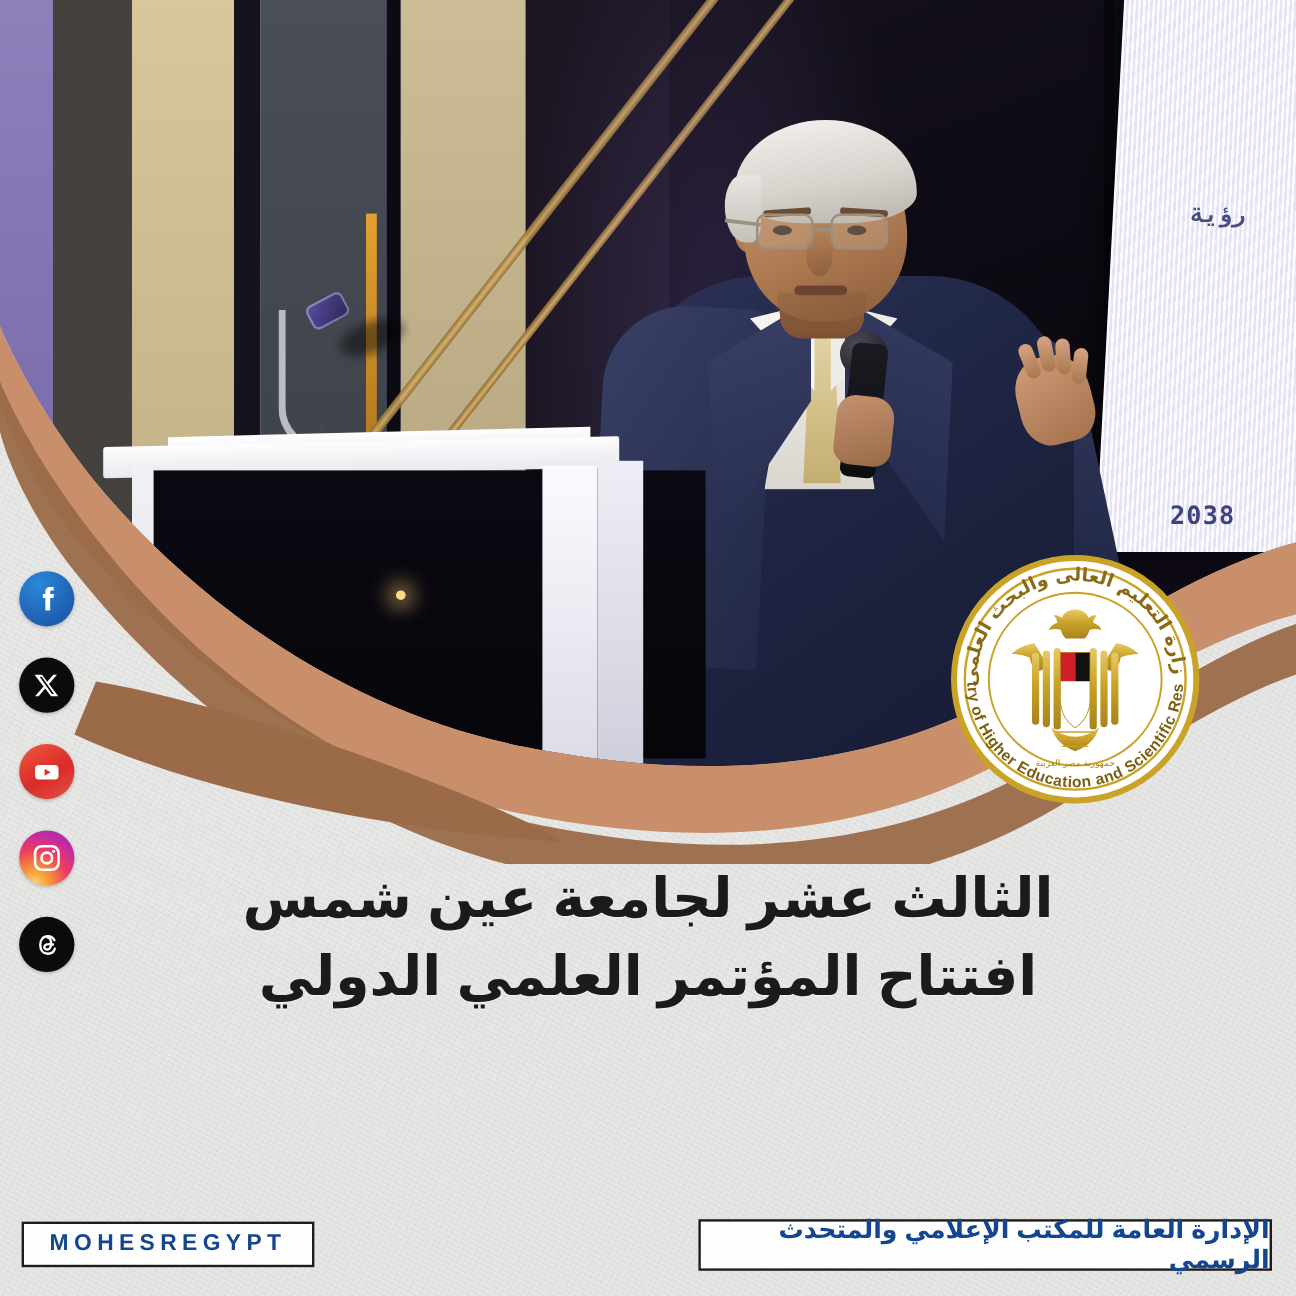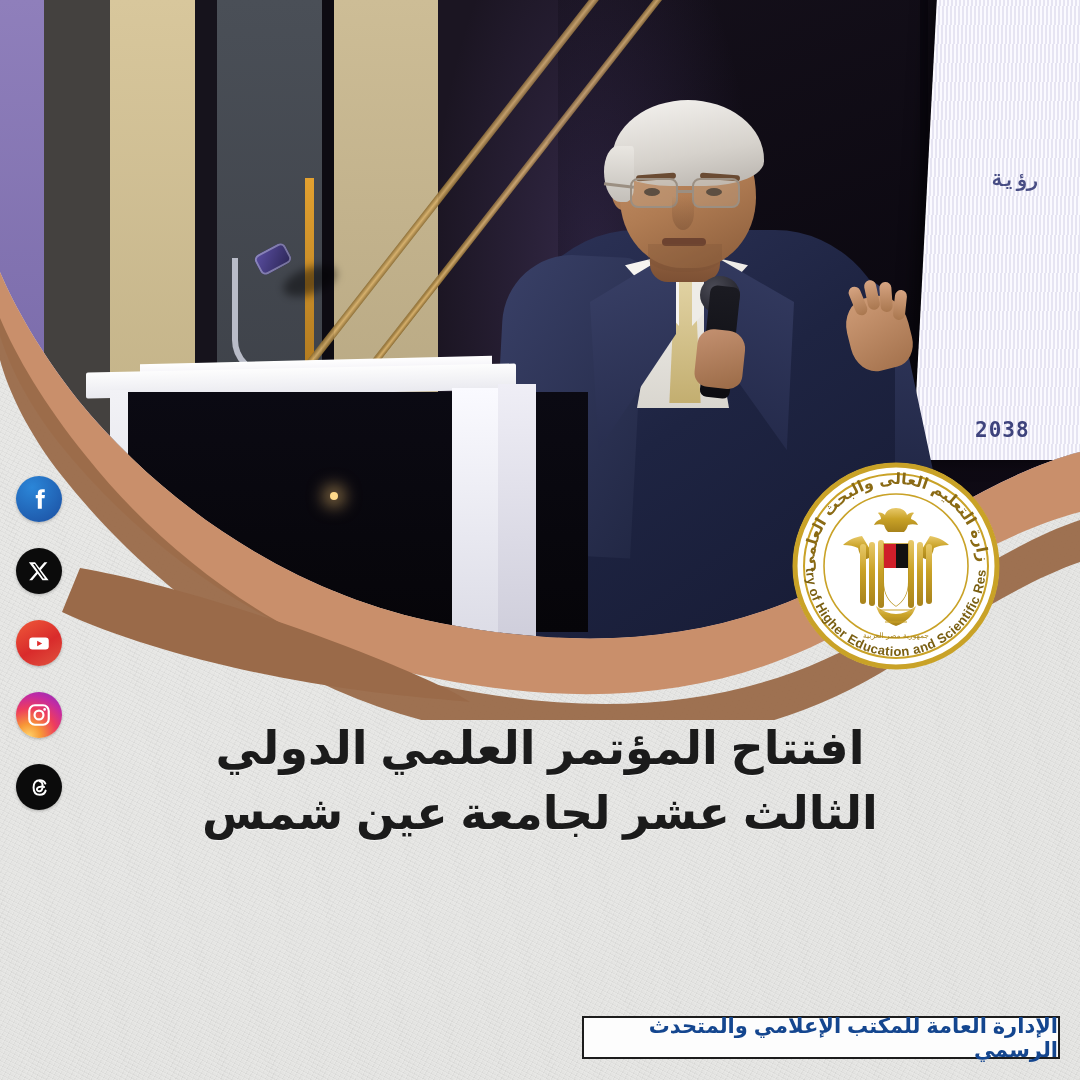--- a/index.html
+++ b/index.html
@@ -432,23 +432,26 @@
       <path d="M106 84 h12 v24 h-12 z" fill="#111111"></path>
       <path d="M94 108 h12 v14 q0 13 0 13 q-8 -6 -12 -16 z" fill="#cf1f2a" opacity="0"></path>
       <path d="M94 108 h24 v14 q0 16 -12 24 q-12 -8 -12 -24 z" fill="#ffffff"></path>
       <path d="M106 108 h12 v14 q0 16 -12 24 z" fill="#111111" opacity="0"></path>
     </g>
 
     <text x="106" y="178" text-anchor="middle" font-size="7.5" fill="#a8831b" font-family="'DejaVu Sans',sans-serif">جمهورية مصر العربية</text>
   </svg>
 
   <div id="headline">
+    <span class="ln">الثالث عشر لجامعة عين شمس</span>
     <span class="ln">افتتاح المؤتمر العلمي الدولي</span>
-    <span class="ln">الثالث عشر لجامعة عين شمس</span>
   </div>
 
+  <div class="fbox" id="handle-box">
+    <span id="handle-txt">MOHESREGYPT</span>
+  </div>
 
   <div class="fbox" id="office-box">
     <span id="office-txt">الإدارة العامة للمكتب الإعلامي والمتحدث الرسمي</span>
   </div>
 
   <div class="grain"></div>
 </div>
 
 </body></html>

